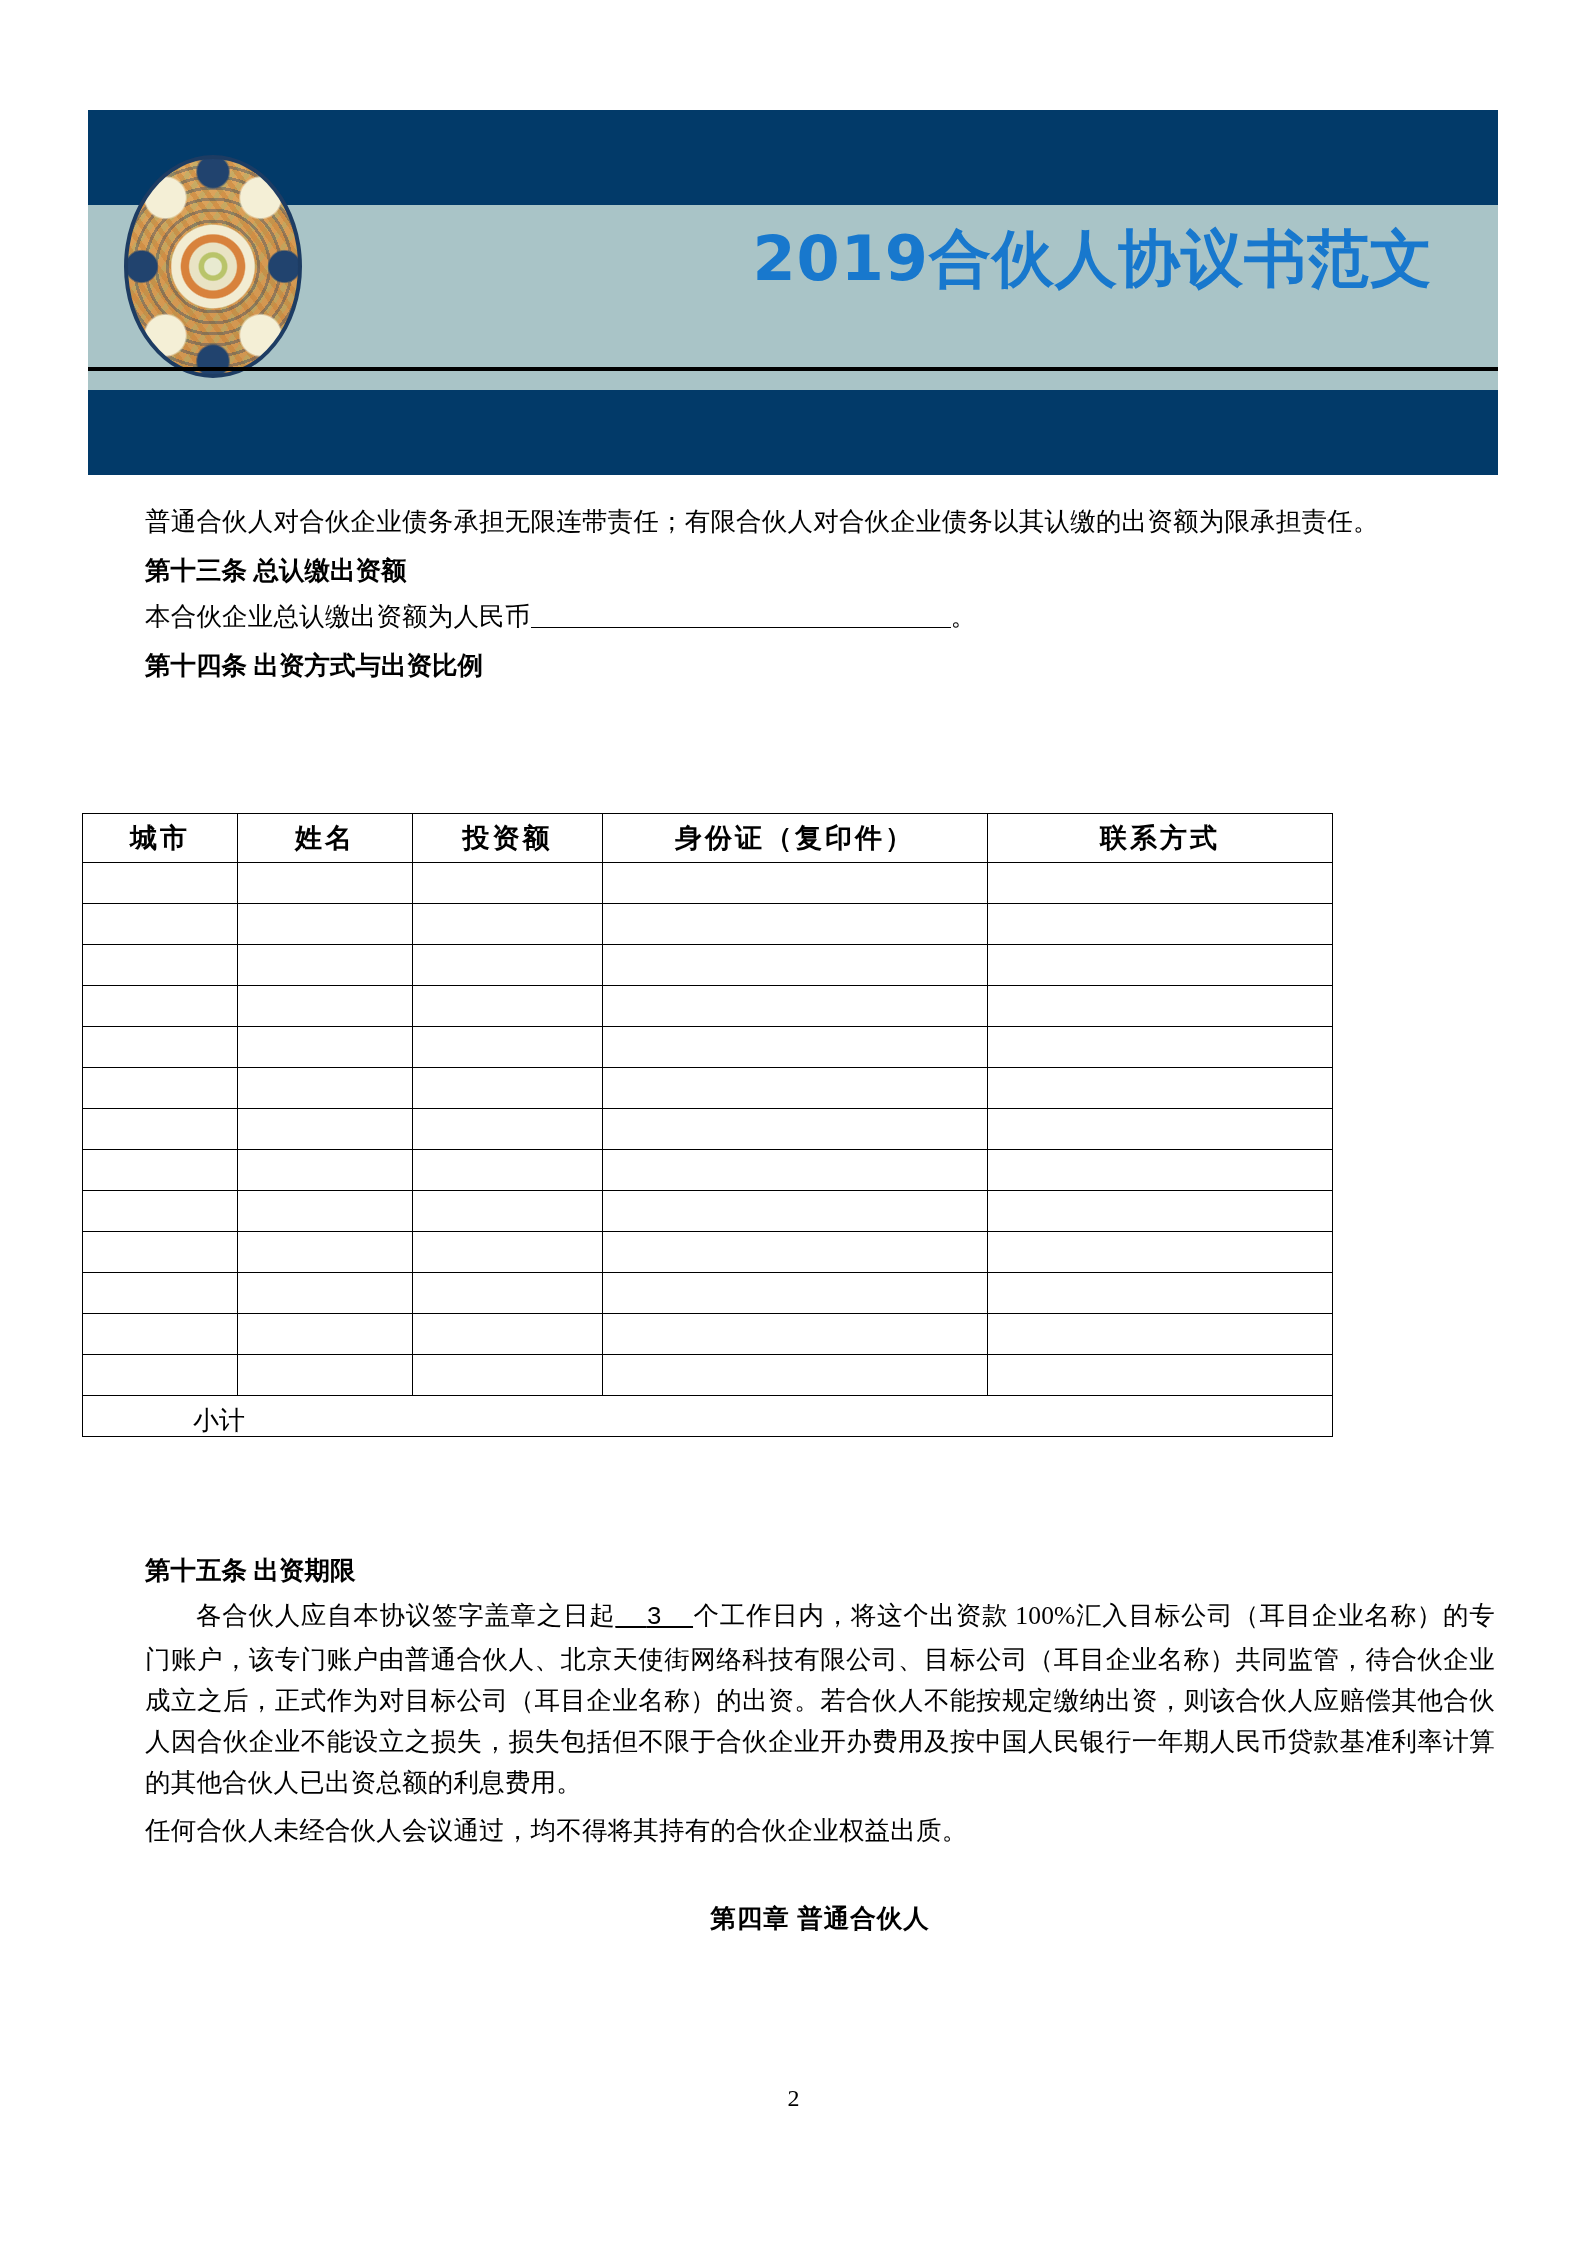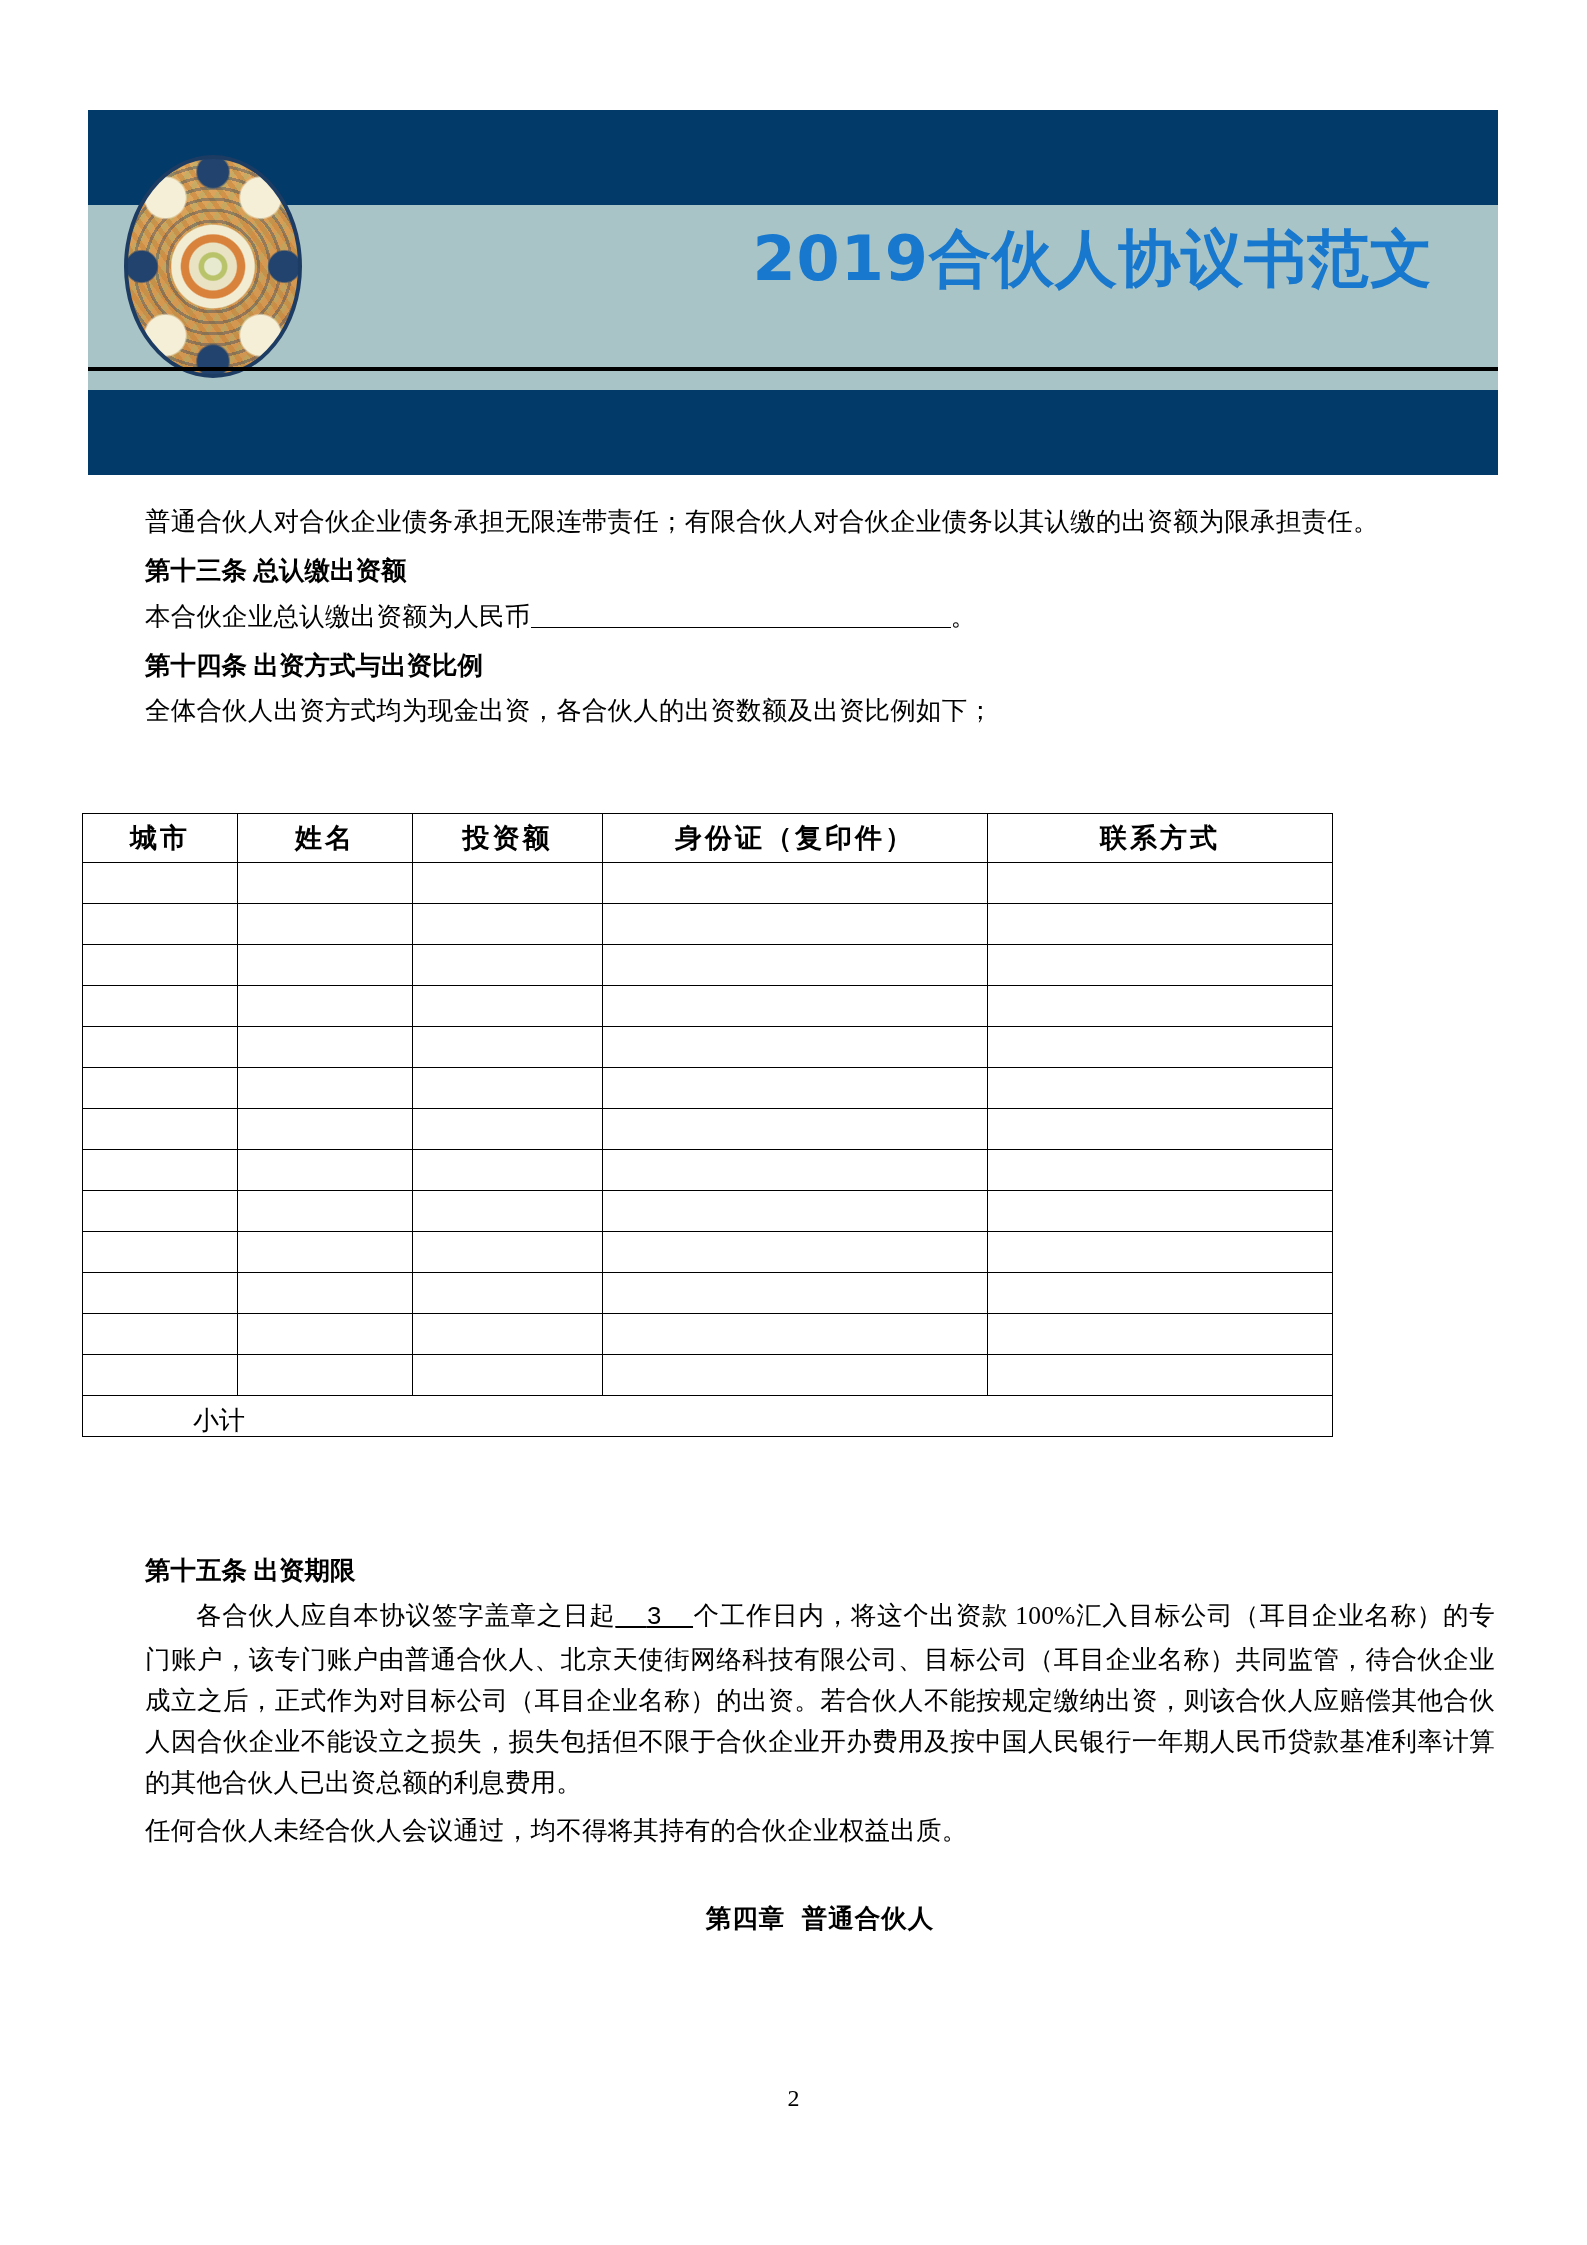--- a/index.html
+++ b/index.html
@@ -193,21 +193,20 @@
   .para-justify {
     text-align: justify;
     text-justify: inter-ideograph;
   }
   .chapter-title {
     text-align: center;
     font-weight: 700;
     font-size: 25.5px;
     margin-top: 50px;
     letter-spacing: 1px;
-    font-family: Liberation Mono, monospace;
   }
   .page-number {
     position: absolute;
     left: 0;
     top: 2085px;
     width: 1587px;
     text-align: center;
     font-size: 24px;
   }
 </style>
@@ -227,21 +226,20 @@
 
   <div class="doc">
     <p class="para">普通合伙人对合伙企业债务承担无限连带责任；有限合伙人对合伙企业债务以其认缴的出资额为限承担责任。</p>
 
     <p class="heading">第十三条  总认缴出资额</p>
 
     <p class="para"><span>本合伙企业总认缴出资额为人民币</span><span class="blank-line"></span><span>。</span></p>
 
     <p class="heading">第十四条  出资方式与出资比例</p>
 
-    <p class="para">全体合伙人出资方式均为现金出资，各合伙人的出资数额及出资比例如下；</p>
   </div>
 
   <div class="tbl-wrap">
     <table class="contrib">
       <colgroup>
         <col class="col-city">
           <col class="col-name">
           <col class="col-amount">
           <col class="col-id">
           <col class="col-phone">

